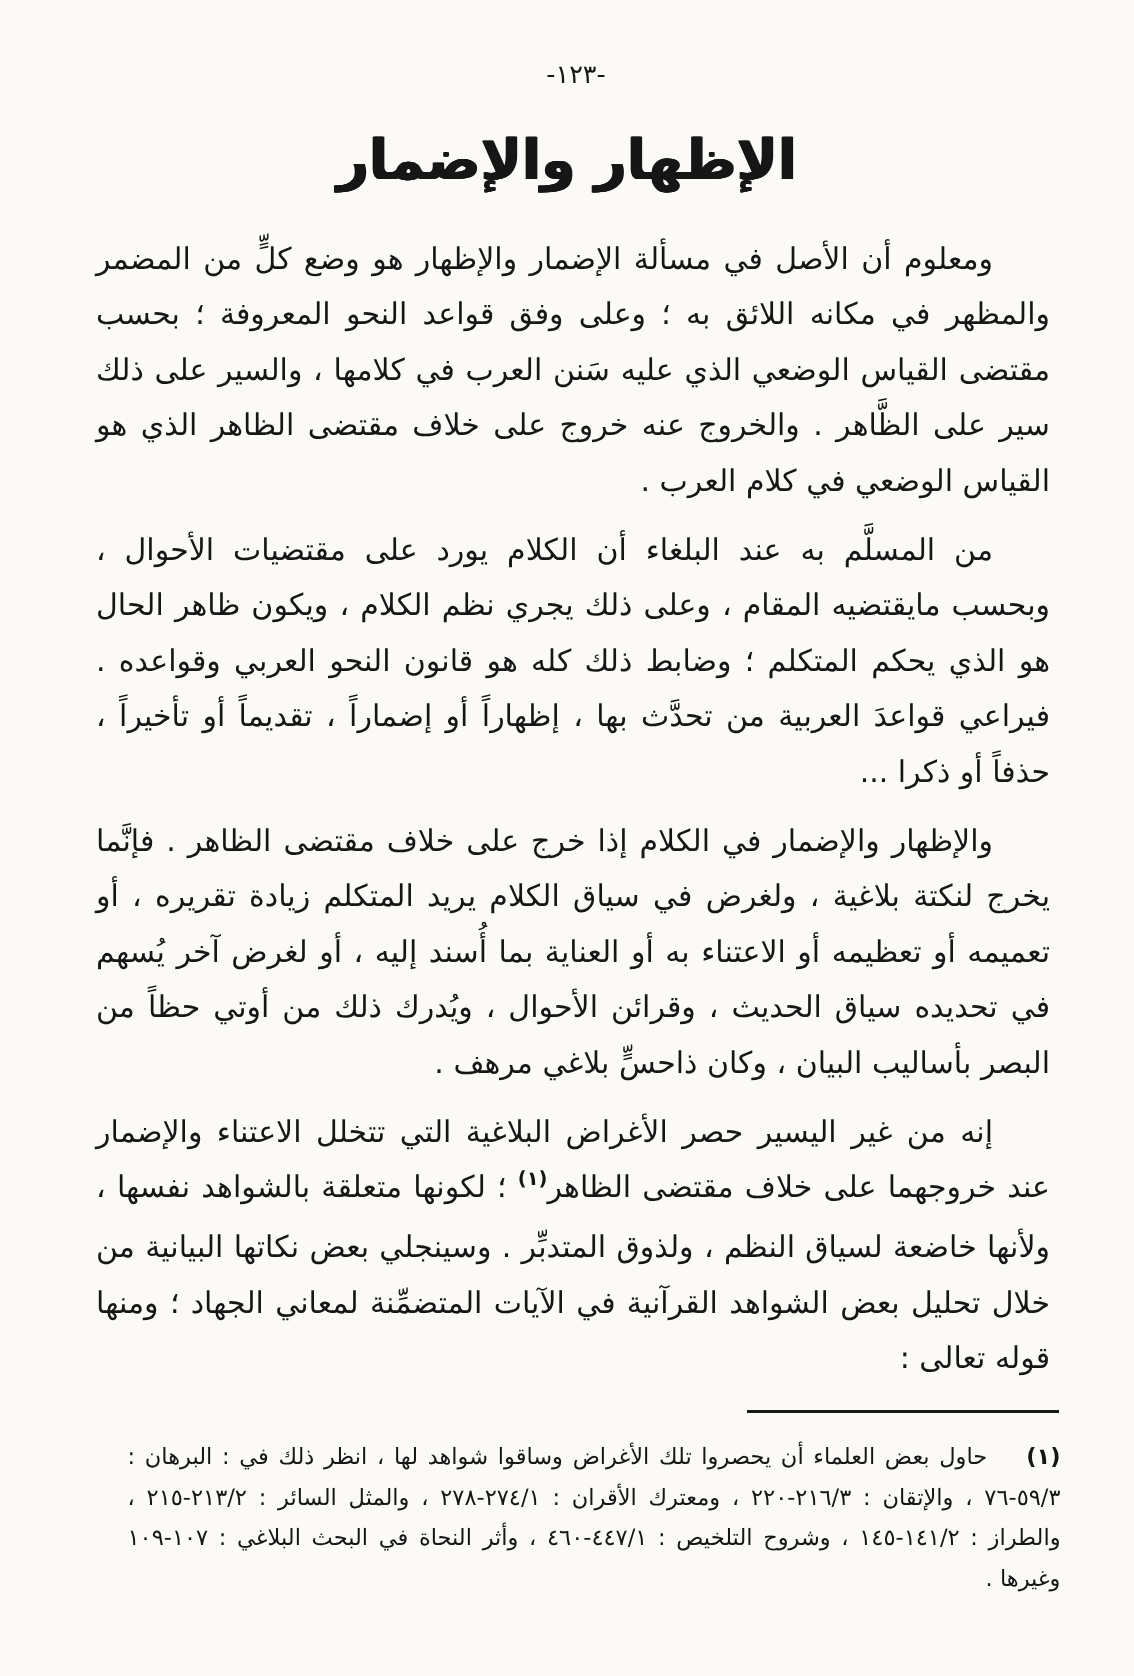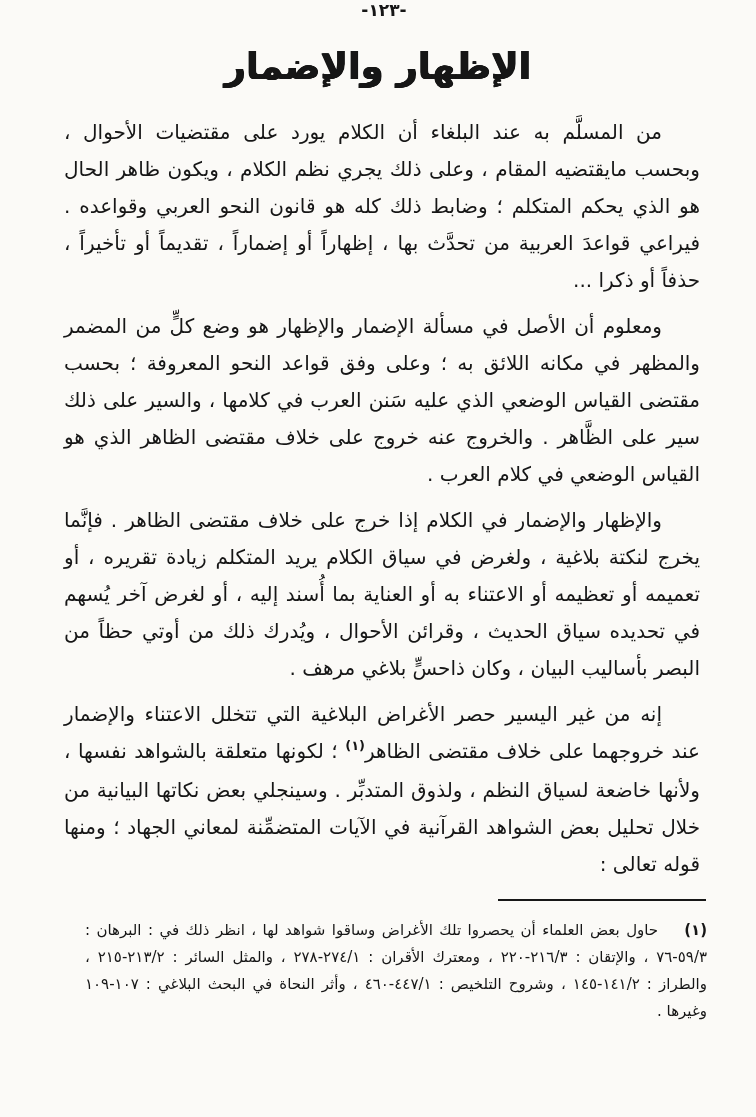--- a/index.html
+++ b/index.html
@@ -12,22 +12,23 @@
     overflow: hidden;
     position: relative;
   }
   .page {
     width: 756px;
     height: 1117px;
     direction: rtl;
   }
   .page-number {
     text-align: center;
+    padding-top: 40px;
     font-size: 17px;
-    font-weight: bold;
+    font-weight: normal;
     letter-spacing: 1px;
     margin-left: 12px;
   }
   .page-title {
     text-align: center;
     font-size: 37px;
     font-weight: bold;
     
     text-shadow: 0.6px 0 0 currentColor, -0.6px 0 0 currentColor, 0 0.4px 0 currentColor;
   }
@@ -70,23 +71,23 @@
 </head>
 <body>
 
 <div class="page">
 
   <div class="page-number">-١٢٣-</div>
 
   <h1 class="page-title">الإظهار والإضمار</h1>
 
   <div class="body-text">
+    <p>ومعلوم أن الأصل في مسألة الإضمار والإظهار هو وضع كلٍّ من المضمر والمظهر في مكانه اللائق به ؛ وعلى وفق قواعد النحو المعروفة ؛ بحسب مقتضى القياس الوضعي الذي عليه سَنن العرب في كلامها ، والسير على ذلك سير على الظَّاهر . والخروج عنه خروج على خلاف مقتضى الظاهر الذي هو القياس الوضعي في كلام العرب .</p>
+
     <p>من المسلَّم به عند البلغاء أن الكلام يورد على مقتضيات الأحوال ، وبحسب مايقتضيه المقام ، وعلى ذلك يجري نظم الكلام ، ويكون ظاهر الحال هو الذي يحكم المتكلم ؛ وضابط ذلك كله هو قانون النحو العربي وقواعده . فيراعي قواعدَ العربية من تحدَّث بها ، إظهاراً أو إضماراً ، تقديماً أو تأخيراً ، حذفاً أو ذكرا ...</p>
-
-    <p>ومعلوم أن الأصل في مسألة الإضمار والإظهار هو وضع كلٍّ من المضمر والمظهر في مكانه اللائق به ؛ وعلى وفق قواعد النحو المعروفة ؛ بحسب مقتضى القياس الوضعي الذي عليه سَنن العرب في كلامها ، والسير على ذلك سير على الظَّاهر . والخروج عنه خروج على خلاف مقتضى الظاهر الذي هو القياس الوضعي في كلام العرب .</p>
 
     <p>والإظهار والإضمار في الكلام إذا خرج على خلاف مقتضى الظاهر . فإنَّما يخرج لنكتة بلاغية ، ولغرض في سياق الكلام يريد المتكلم زيادة تقريره ، أو تعميمه أو تعظيمه أو الاعتناء به أو العناية بما أُسند إليه ، أو لغرض آخر يُسهم في تحديده سياق الحديث ، وقرائن الأحوال ، ويُدرك ذلك من أوتي حظاً من البصر بأساليب البيان ، وكان ذاحسٍّ بلاغي مرهف .</p>
 
     <p><span>إنه من غير اليسير حصر الأغراض البلاغية التي تتخلل الاعتناء والإضمار عند خروجهما على خلاف مقتضى الظاهر</span><span class="footnote-ref">(١)</span><span> ؛ لكونها متعلقة بالشواهد نفسها ، ولأنها خاضعة لسياق النظم ، ولذوق المتدبِّر . وسينجلي بعض نكاتها البيانية من خلال تحليل بعض الشواهد القرآنية في الآيات المتضمِّنة لمعاني الجهاد ؛ ومنها قوله تعالى :</span></p>
   </div>
 
   <hr class="footnote-separator">
 
   <div class="footnote">
     <span class="fn-marker">(١)</span><span>حاول بعض العلماء أن يحصروا تلك الأغراض وساقوا شواهد لها ، انظر ذلك في : البرهان : ٣‏/‏٥٩-٧٦ ، والإتقان : ٣‏/‏٢١٦-٢٢٠ ، ومعترك الأقران : ١‏/‏٢٧٤-٢٧٨ ، والمثل السائر : ٢‏/‏٢١٣-٢١٥ ، والطراز : ٢‏/‏١٤١-١٤٥ ، وشروح التلخيص : ١‏/‏٤٤٧-٤٦٠ ، وأثر النحاة في البحث البلاغي : ١٠٧-١٠٩ وغيرها .</span>

